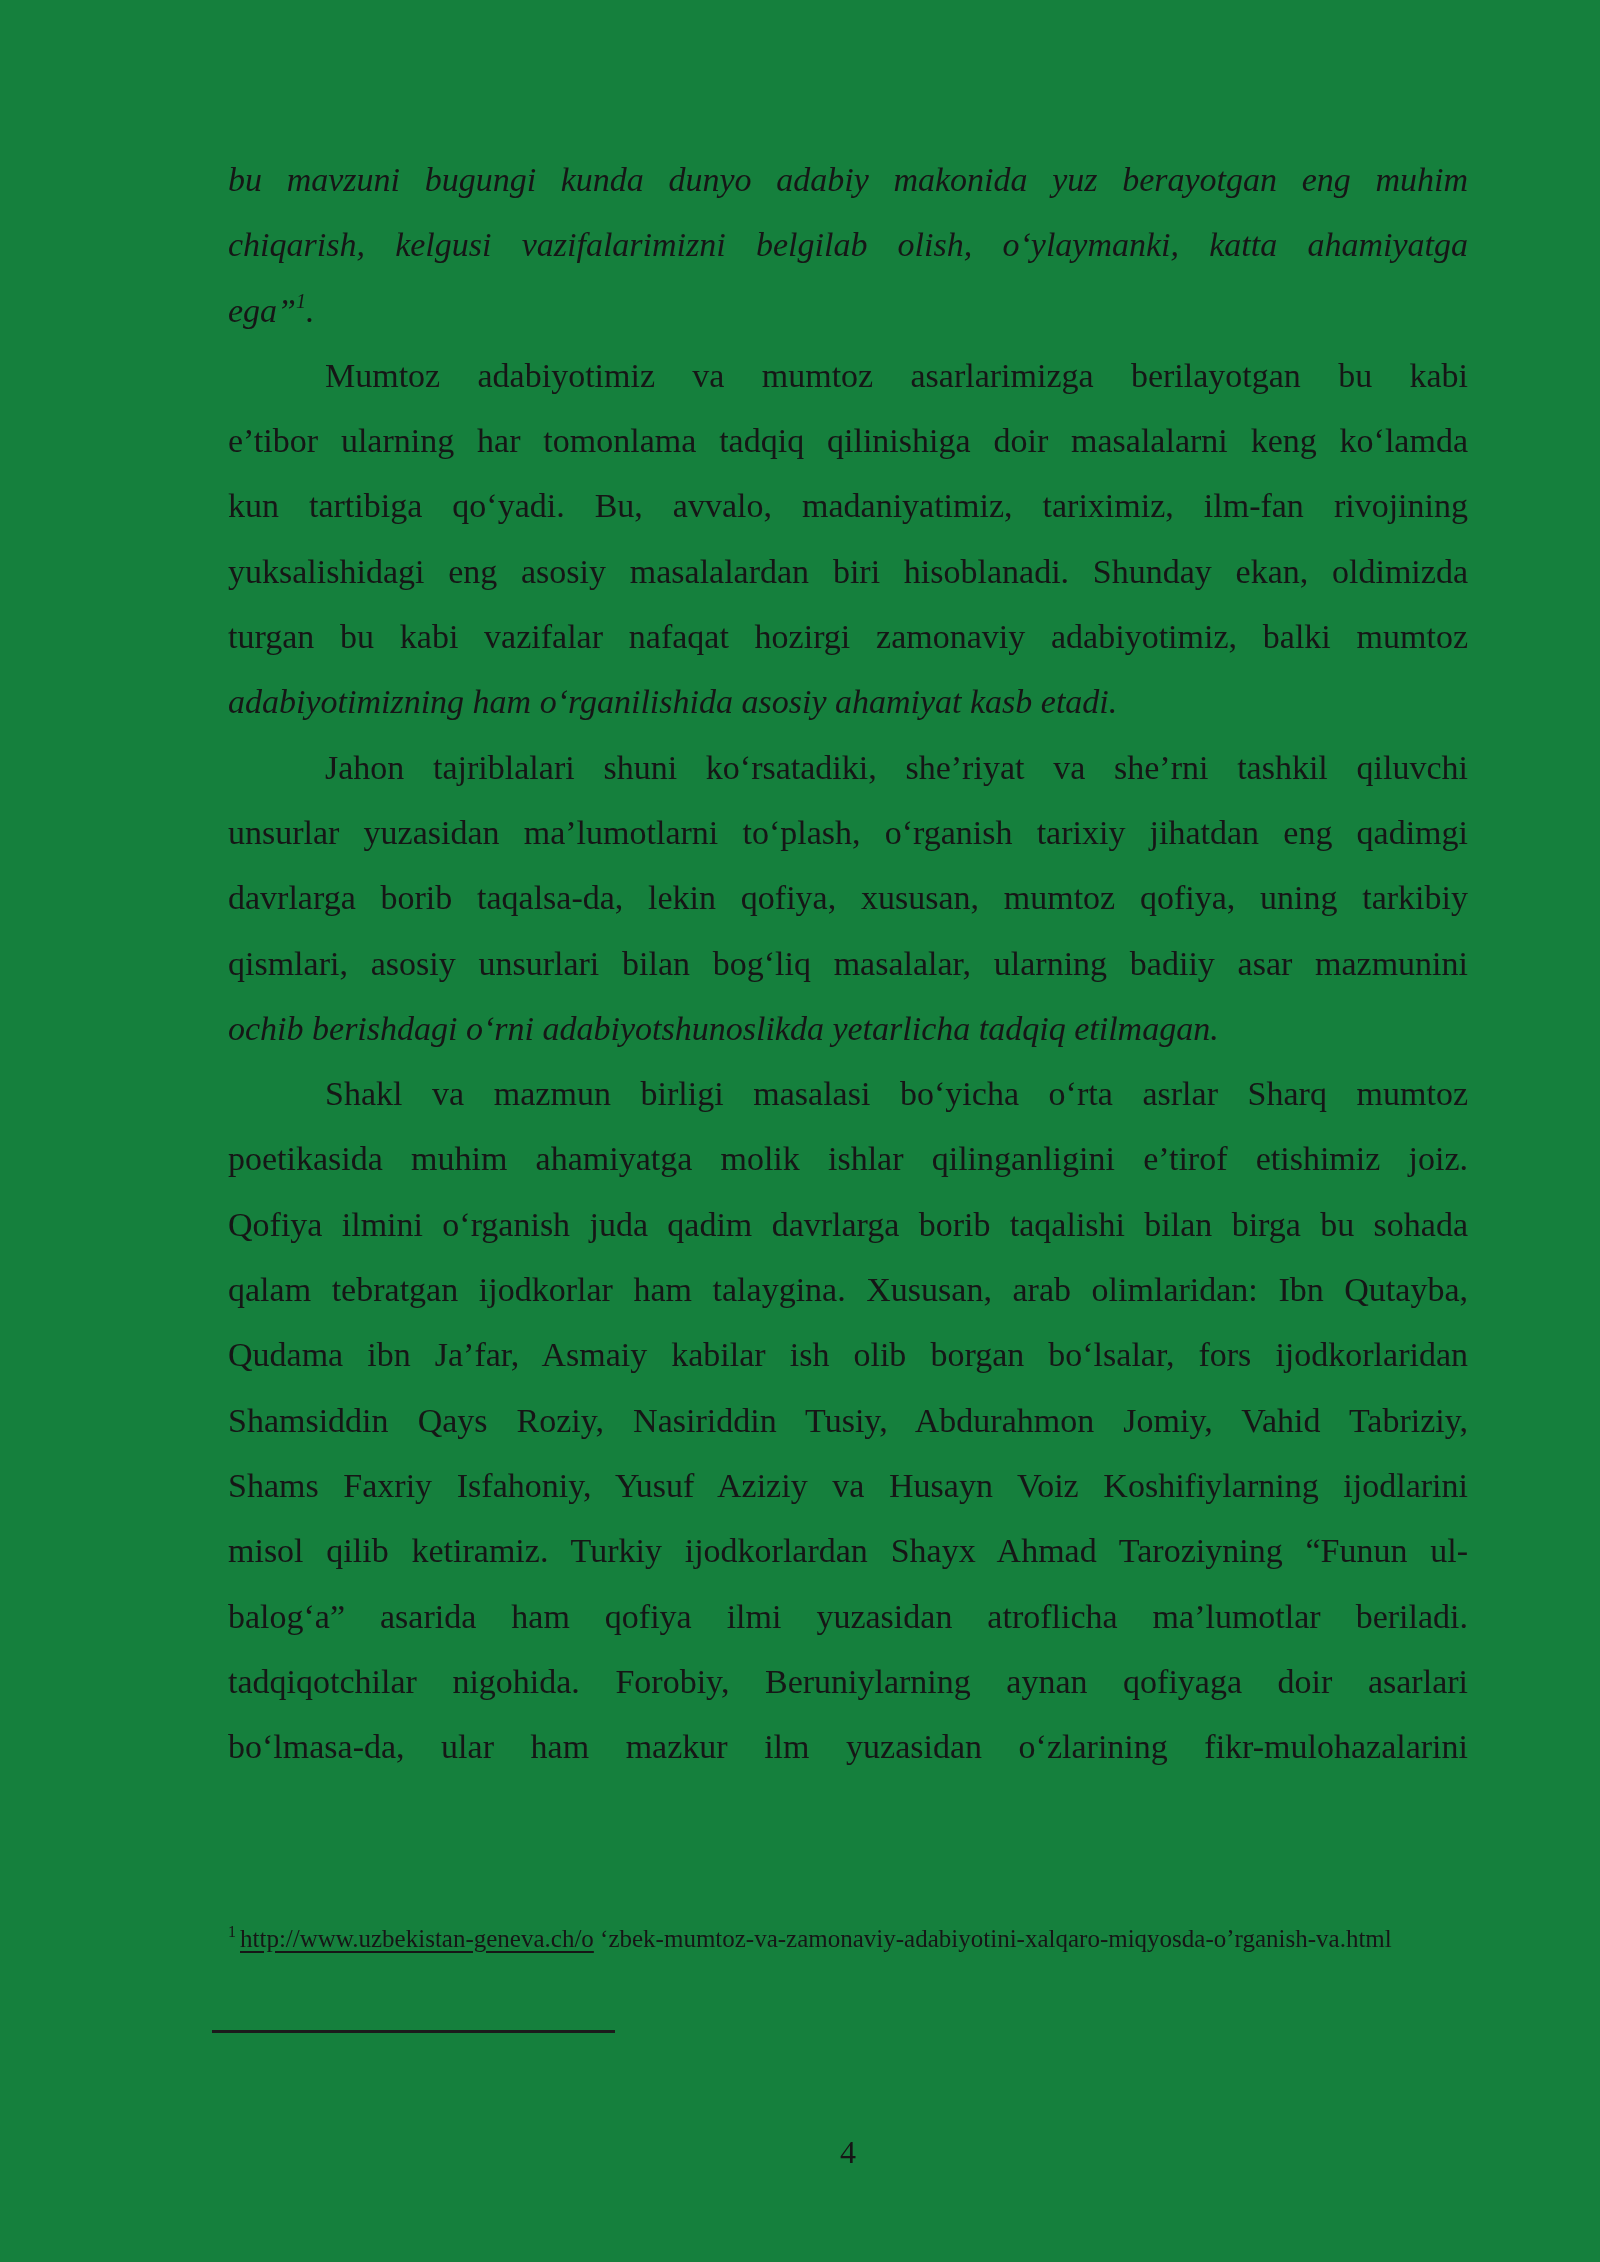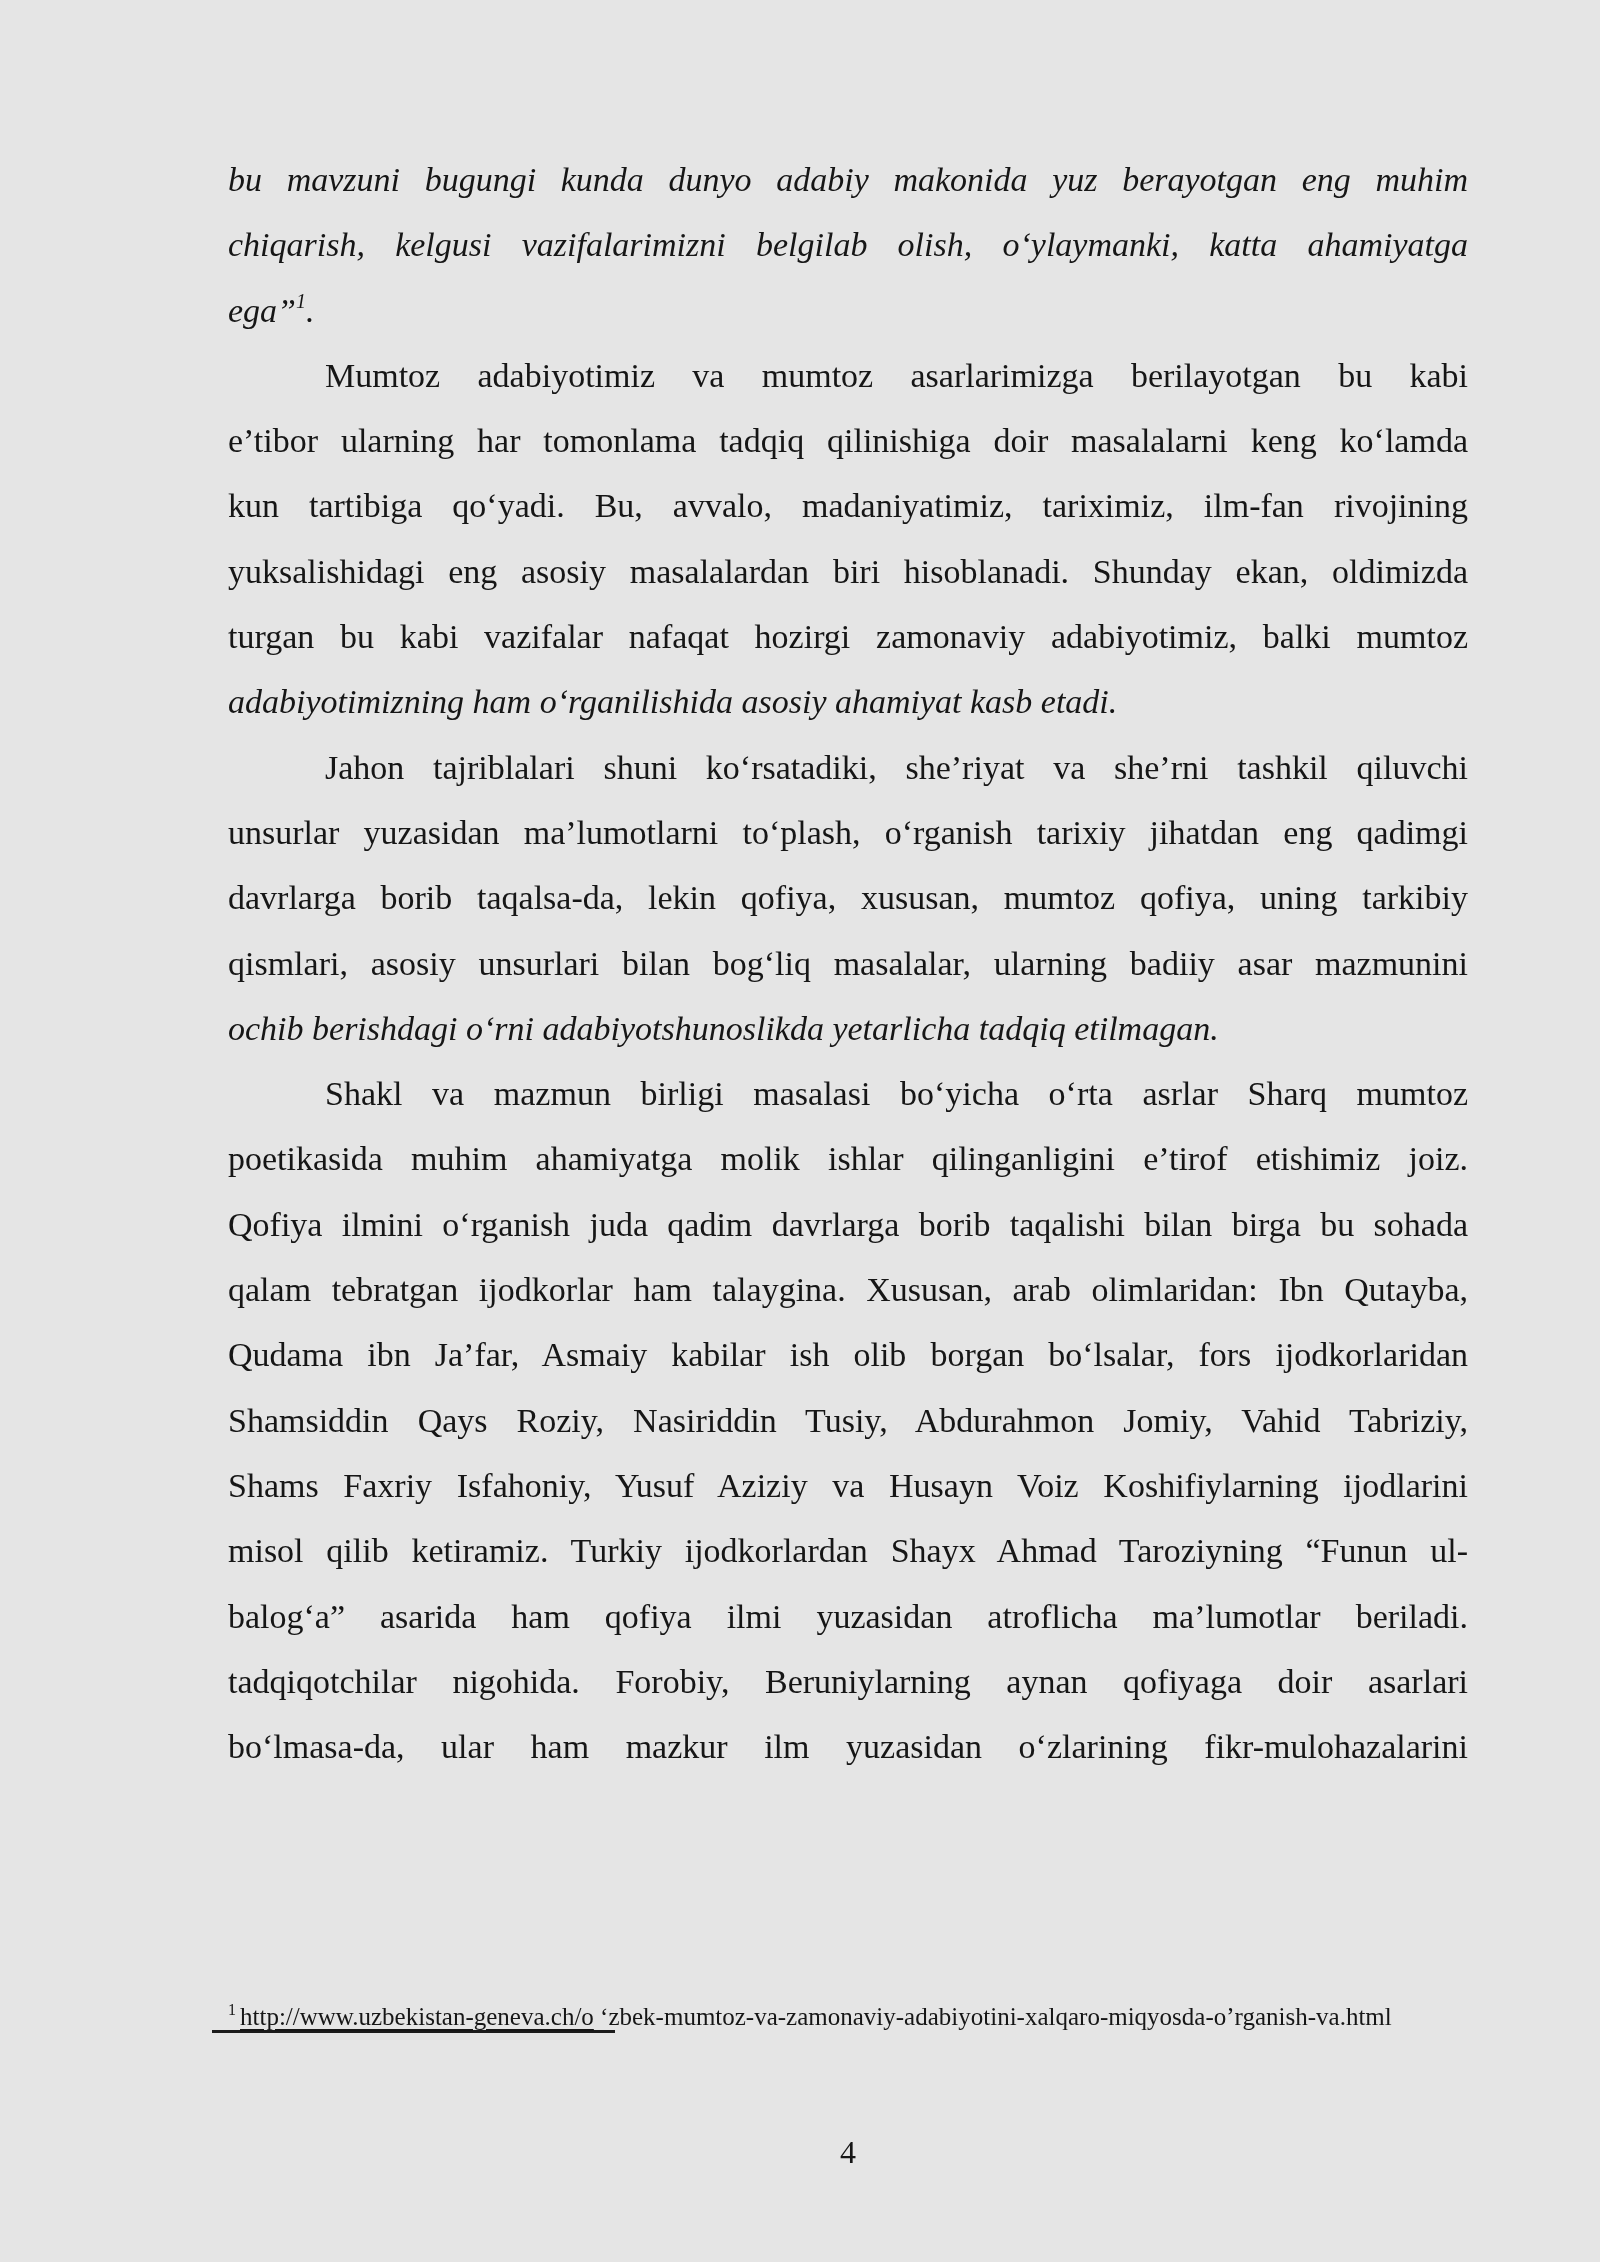--- a/index.html
+++ b/index.html
@@ -1,20 +1,20 @@
 <!DOCTYPE html>
 <html><head>
 <meta charset="utf-8">
 <style>
   html, body { margin: 0; padding: 0; background: #ffffff; }
   .page {
     position: relative;
     width: 1600px;
     height: 2262px;
-    background: #e5e5e5;
+    background: #15803d;
     font-family: "Liberation Serif", "DejaVu Serif", serif;
     color: #161616;
     overflow: hidden;
   }
   .body-text {
     position: absolute;
     left: 228px;
     top: 147px;
     width: 1240px;
   }
@@ -43,21 +43,21 @@
     position: absolute;
     left: 212px;
     top: 2030px;
     width: 403px;
     height: 0;
     border-top: 3px solid #1b1b1b;
   }
   .footnote {
     position: absolute;
     left: 228px;
-    top: 2000px;
+    top: 1922px;
     width: 1300px;
     font-size: 25px;
     line-height: 34px;
     white-space: nowrap;
   }
   .footnote sup.fn-marker {
     font-size: 16px;
     line-height: 0;
     vertical-align: 10px;
     margin-right: 4px;

